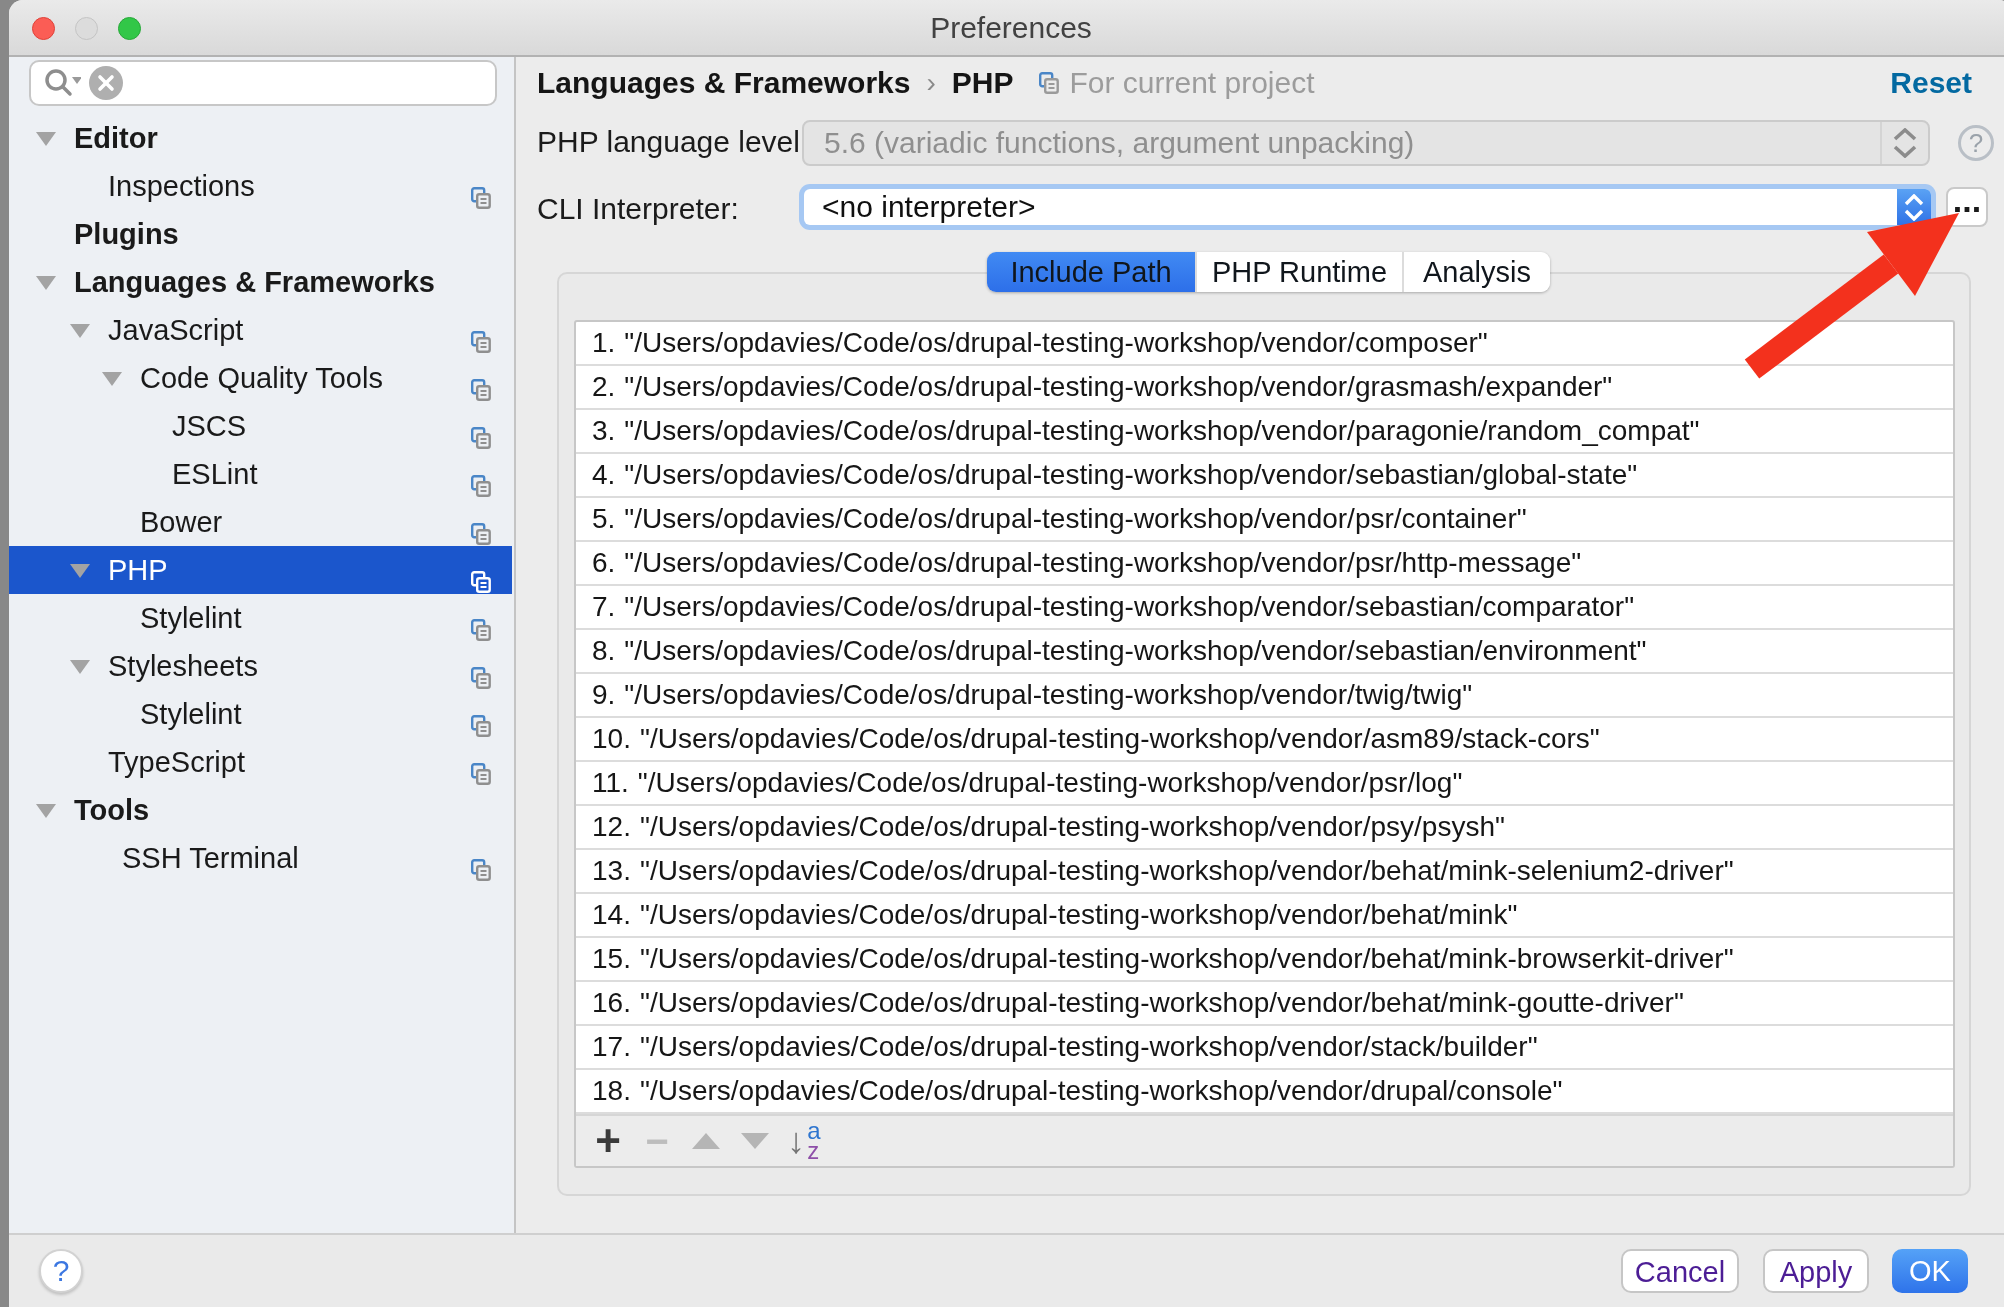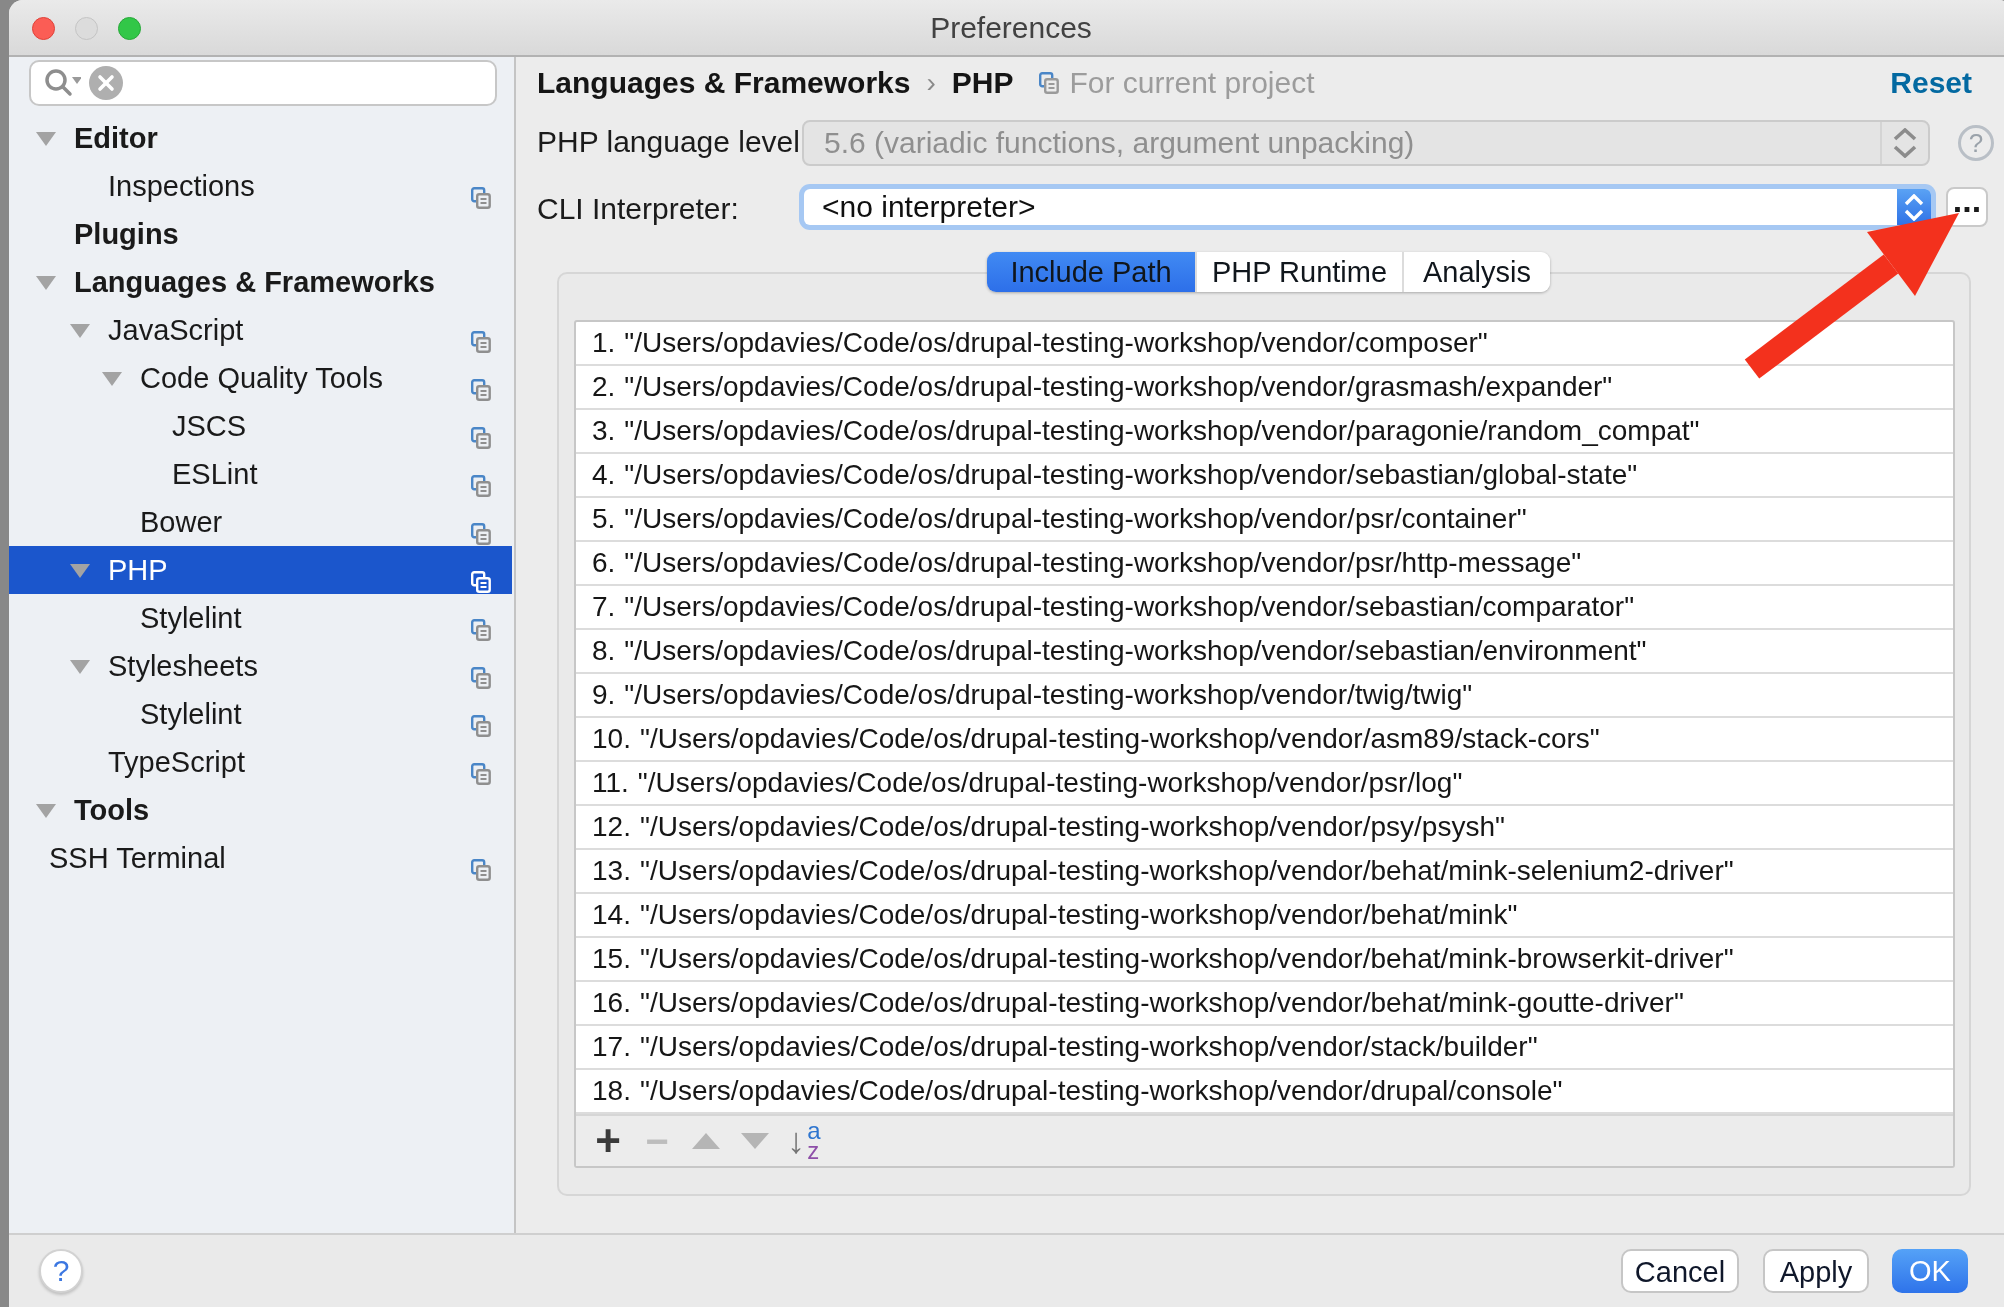--- a/index.html
+++ b/index.html
@@ -83,21 +83,21 @@
   .tri-up{width:0;height:0;border-left:14px solid transparent;border-right:14px solid transparent;border-bottom:16px solid #B5B5B5;}
   .tri-down{width:0;height:0;border-left:14px solid transparent;border-right:14px solid transparent;border-top:16px solid #B5B5B5;}
   .sort{display:flex;align-items:center;}
   .sort .arrow{font-size:36px;color:#757575;margin-right:2px;}
   .sort .letters{display:flex;flex-direction:column;line-height:20px;font-size:24px;}
   .sort .la{color:#2E75CF;} .sort .lz{color:#8E4FA8;}
 
   
   .footer{position:absolute;left:0;top:1233px;width:100%;height:74px;background:#EAEAEA;border-top:2px solid #CFCFCF;}
   .btn{position:absolute;top:14px;height:44px;border-radius:10px;font-size:29px;text-align:center;line-height:42px;
-    background:#FFFFFF;border:2px solid #C6C6C6;color:#0f172a;}
+    background:#FFFFFF;border:2px solid #C6C6C6;color:#4c1d95;}
   .btn.cancel{left:1612px;width:118px;}
   .btn.apply{left:1754px;width:106px;}
   .btn.ok{left:1883px;width:76px;background:linear-gradient(#55A2F7,#2E73EA);border:none;color:#fff;line-height:44px;}
   .help-btn{position:absolute;left:30px;top:14px;width:44px;height:44px;border-radius:50%;background:#fff;
     border:2px solid #D2D2D2;box-shadow:0 2px 3px rgba(0,0,0,.18);color:#3C77E1;font-size:30px;line-height:40px;text-align:center;}
 
   .arrow-overlay{position:absolute;left:0;top:0;width:2004px;height:1307px;pointer-events:none;z-index:40;}
 </style>
 </head>
 <body>
@@ -193,21 +193,21 @@
                 <line x1="9.5" y1="12" x2="15.5" y2="12" stroke="#8F8F8F" stroke-width="2"></line>
                 <line x1="9.5" y1="16" x2="15.5" y2="16" stroke="#8F8F8F" stroke-width="2"></line>
               </svg></span></div>
           <div class="tree-row"><span style="padding-left: 99px;">TypeScript</span><span class="tree-icon"><svg width="20" height="22" viewBox="0 0 20 22">
                 <rect x="1.2" y="1.2" width="12" height="13" rx="2" fill="none" stroke="#4A86C7" stroke-width="2.4"></rect>
                 <rect x="6.2" y="7.2" width="12.5" height="13.5" rx="2" fill="#EDF0F4" stroke="#8F8F8F" stroke-width="2.4"></rect>
                 <line x1="9.5" y1="12" x2="15.5" y2="12" stroke="#8F8F8F" stroke-width="2"></line>
                 <line x1="9.5" y1="16" x2="15.5" y2="16" stroke="#8F8F8F" stroke-width="2"></line>
               </svg></span></div>
           <div class="tree-row bold"><span class="tree-arrow" style="left: 27px;"></span><span style="padding-left: 65px;">Tools</span></div>
-          <div class="tree-row"><span style="padding-left: 40px;">SSH Terminal</span><span class="tree-icon"><svg width="20" height="22" viewBox="0 0 20 22">
+          <div class="tree-row"><span style="padding-left: 113px;">SSH Terminal</span><span class="tree-icon"><svg width="20" height="22" viewBox="0 0 20 22">
                 <rect x="1.2" y="1.2" width="12" height="13" rx="2" fill="none" stroke="#4A86C7" stroke-width="2.4"></rect>
                 <rect x="6.2" y="7.2" width="12.5" height="13.5" rx="2" fill="#EDF0F4" stroke="#8F8F8F" stroke-width="2.4"></rect>
                 <line x1="9.5" y1="12" x2="15.5" y2="12" stroke="#8F8F8F" stroke-width="2"></line>
                 <line x1="9.5" y1="16" x2="15.5" y2="16" stroke="#8F8F8F" stroke-width="2"></line>
               </svg></span></div>
         </div>
     </div>
 
     <div class="main">
 

